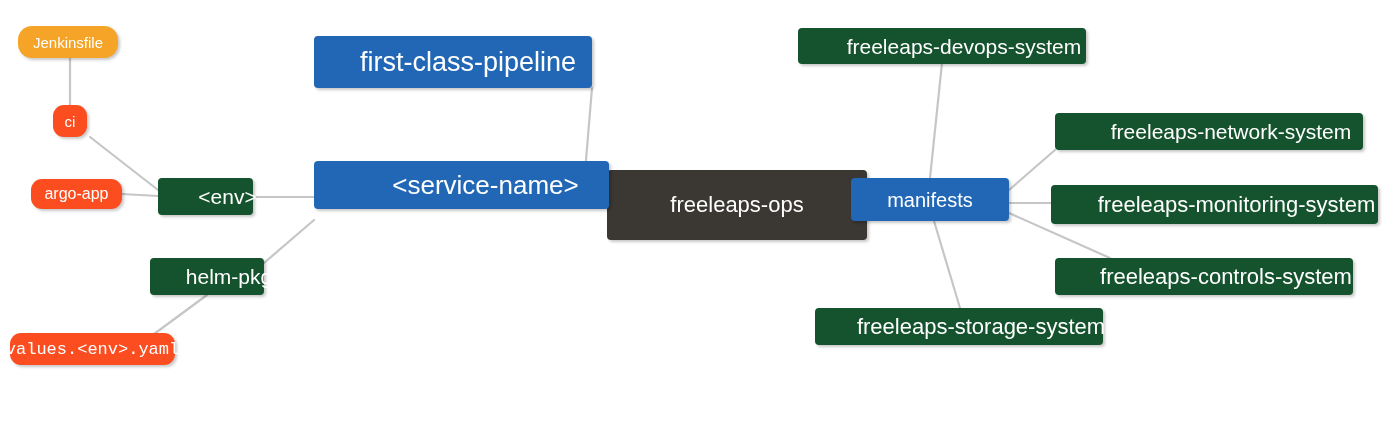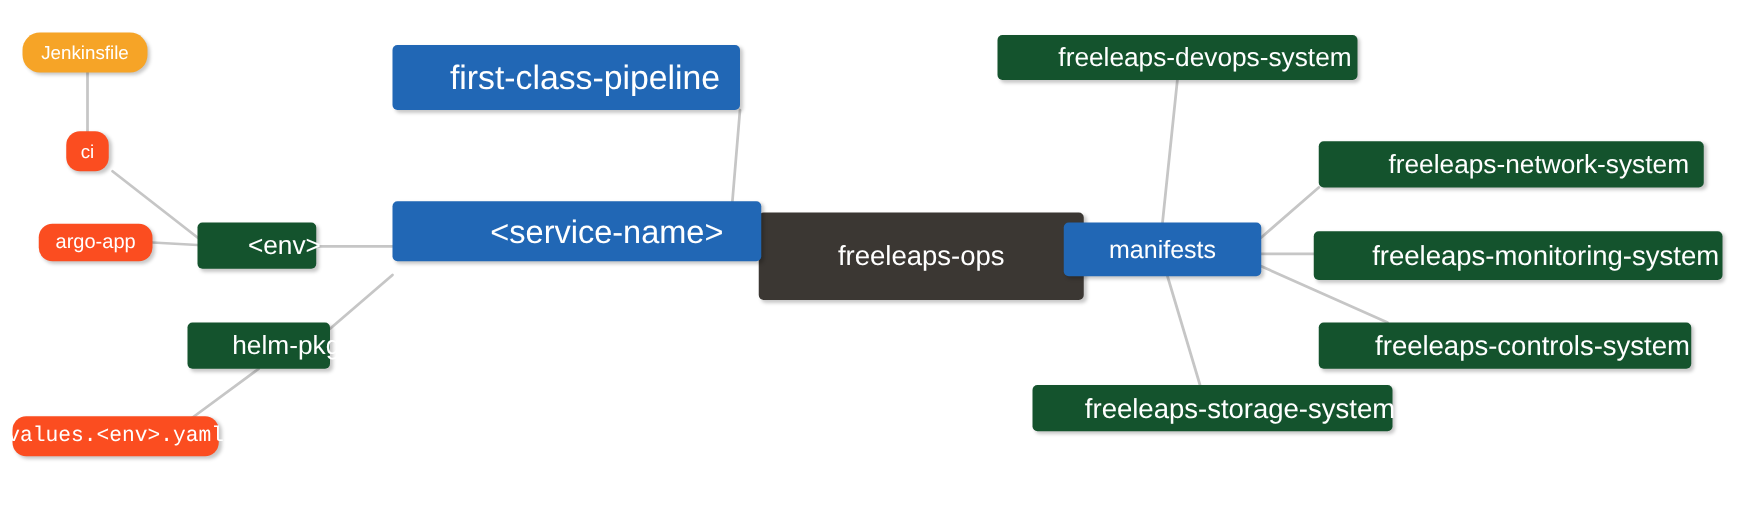--- a/index.html
+++ b/index.html
@@ -105,15 +105,15 @@
   <div class="node n-red" style="left:10px; top:333px; width:165px; height:32px; font-size:17px;font-family:Liberation Mono, monospace;">values.&lt;env&gt;.yaml</div>
 
   <div class="node n-green" style="left:798px; top:28px; width:288px; height:36px; font-size:21px;">freeleaps-devops-system</div>
 
   <div class="node n-green" style="left:1055px; top:113px; width:308px; height:37px; font-size:21px;">freeleaps-network-system</div>
 
   <div class="node n-green" style="left:1055px; top:258px; width:298px; height:37px; font-size:22px;">freeleaps-controls-system</div>
 
   <div class="node n-green" style="left:1051px; top:185px; width:327px; height:39px; font-size:22px;">freeleaps-monitoring-system</div>
 
-  <div class="node n-green" style="left:815px; top:308px; width:288px; height:37px; font-size:22px;margin-left:11px;">freeleaps-storage-system</div>
+  <div class="node n-green" style="left:815px; top:308px; width:288px; height:37px; font-size:22px;">freeleaps-storage-system</div>
 
 </div>
 
 </body></html>

